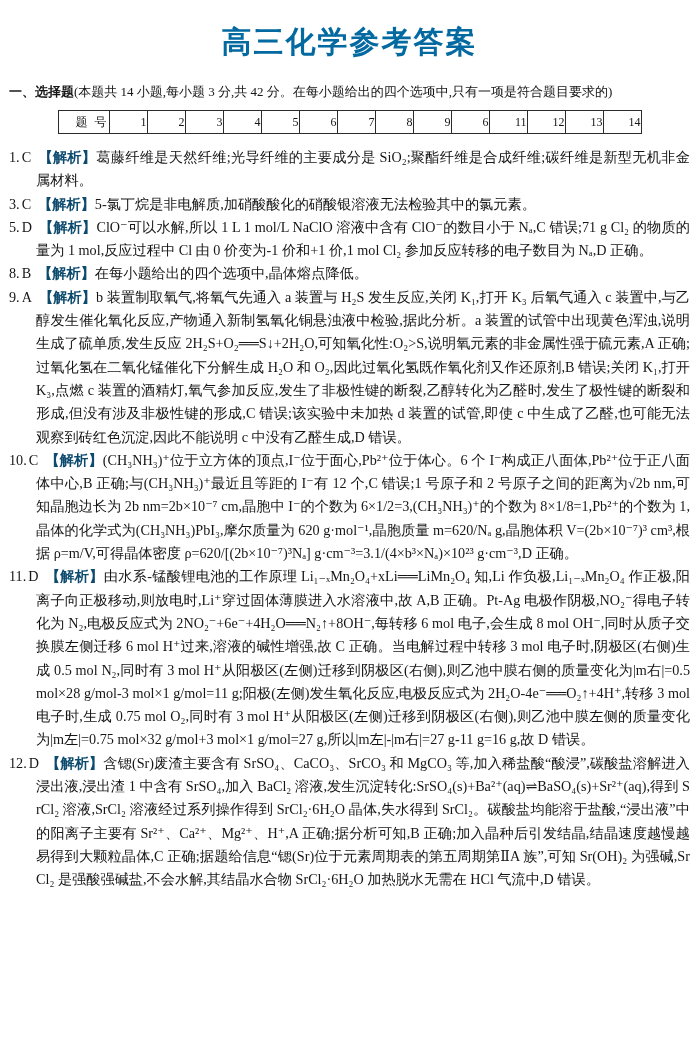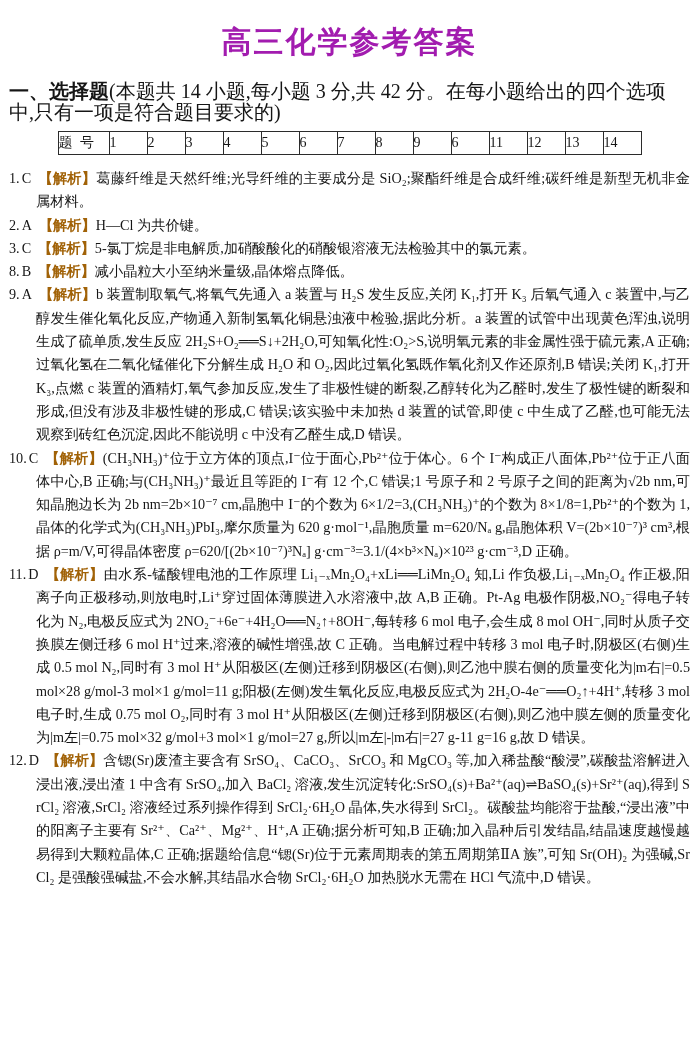--- a/index.html
+++ b/index.html
@@ -5,45 +5,45 @@
   html,body{margin:0;padding:0;background:#ffffff;}
   body{
     width:699px;height:1056px;overflow:hidden;
     color:#151515;
     font-family:"Liberation Serif","DejaVu Serif",serif;
   }
   .page{box-sizing:border-box;width:699px;height:1056px;padding:14px 9px 0 9px;}
   .title{
     text-align:center;margin:8px 0 18px 0;
     font-family:"Liberation Sans","DejaVu Sans",sans-serif;
-    font-weight:900;font-size:30px;letter-spacing:2px;color:#a21caf;
+    font-weight:900;font-size:30px;letter-spacing:2px;color:#0369a1;
   }
-  .section{margin:8px 0 8px 0;font-size:20px;line-height:21px;}
+  .section{margin:8px 0 8px 0;font-size:13px;line-height:21px;}
   .section .sec-label{
     font-family:"Liberation Sans","DejaVu Sans",sans-serif;
     font-weight:bold;
   }
   table.answers{border-collapse:collapse;margin:2px auto 12px auto;}
   table.answers td,table.answers th{
-    border:1px solid #2b2b2b;text-align:left;vertical-align:middle;
-    font-size:14px;font-weight:normal;padding:0;
+    border:1px solid #2b2b2b;text-align:right;vertical-align:middle;
+    font-size:12px;font-weight:normal;padding:0;
     width:37px;height:22px;
   }
   table.answers th.rowhdr{width:50px;letter-spacing:2px;}
   .items{margin:0;}
   .item{
     margin:0;padding-left:27px;text-indent:-27px;
     font-size:14.2px;line-height:23.3px;text-align:justify;
     word-break:break-all;
   }
   .item .num{margin-right:2px;}
   .item .ans{margin-right:7px;}
   .item .tag{
     font-family:Liberation Serif, serif;
-    font-weight:bold;color:#a16207;
+    font-weight:bold;color:#0c4a6e;
   }
 </style>
 </head>
 <body>
 
 <div class="page">
 
   <h1 class="title">高三化学参考答案</h1>
 
   <p class="section"><span class="sec-label">一、选择题</span><span>(本题共 14 小题,每小题 3 分,共 42 分。在每小题给出的四个选项中,只有一项是符合题目要求的)</span></p>
@@ -65,22 +65,22 @@
           <td>11</td>
           <td>12</td>
           <td>13</td>
           <td>14</td>
         </tr>
   </tbody>
     </table>
 
   <div class="items">
       <p class="item"><span class="num">1.</span><span class="ans">C</span><b class="tag">【解析】</b><span class="txt">葛藤纤维是天然纤维;光导纤维的主要成分是 SiO₂;聚酯纤维是合成纤维;碳纤维是新型无机非金属材料。</span></p>
-      <p class="item"><span class="num">2.</span><span class="ans">A</span><b class="tag">【解析】</b><span class="txt">H—Cl 为共价键。</span></p>
       <p class="item"><span class="num">3.</span><span class="ans">C</span><b class="tag">【解析】</b><span class="txt">5-氯丁烷是非电解质,加硝酸酸化的硝酸银溶液无法检验其中的氯元素。</span></p>
-      <p class="item"><span class="num">8.</span><span class="ans">B</span><b class="tag">【解析】</b><span class="txt">减小晶粒大小至纳米量级,晶体熔点降低。</span></p>
+      <p class="item"><span class="num">5.</span><span class="ans">D</span><b class="tag">【解析】</b><span class="txt">ClO⁻可以水解,所以 1 L 1 mol/L NaClO 溶液中含有 ClO⁻的数目小于 Nₐ,C 错误;71 g Cl₂ 的物质的量为 1 mol,反应过程中 Cl 由 0 价变为-1 价和+1 价,1 mol Cl₂ 参加反应转移的电子数目为 Nₐ,D 正确。</span></p>
+      <p class="item"><span class="num">8.</span><span class="ans">B</span><b class="tag">【解析】</b><span class="txt">在每小题给出的四个选项中,晶体熔点降低。</span></p>
       <p class="item"><span class="num">9.</span><span class="ans">A</span><b class="tag">【解析】</b><span class="txt">b 装置制取氧气,将氧气先通入 a 装置与 H₂S 发生反应,关闭 K₁,打开 K₃ 后氧气通入 c 装置中,与乙醇发生催化氧化反应,产物通入新制氢氧化铜悬浊液中检验,据此分析。a 装置的试管中出现黄色浑浊,说明生成了硫单质,发生反应 2H₂S+O₂══S↓+2H₂O,可知氧化性:O₂&gt;S,说明氧元素的非金属性强于硫元素,A 正确;过氧化氢在二氧化锰催化下分解生成 H₂O 和 O₂,因此过氧化氢既作氧化剂又作还原剂,B 错误;关闭 K₁,打开 K₃,点燃 c 装置的酒精灯,氧气参加反应,发生了非极性键的断裂,乙醇转化为乙醛时,发生了极性键的断裂和形成,但没有涉及非极性键的形成,C 错误;该实验中未加热 d 装置的试管,即使 c 中生成了乙醛,也可能无法观察到砖红色沉淀,因此不能说明 c 中没有乙醛生成,D 错误。</span></p>
       <p class="item"><span class="num">10.</span><span class="ans">C</span><b class="tag">【解析】</b><span class="txt">(CH₃NH₃)⁺位于立方体的顶点,I⁻位于面心,Pb²⁺位于体心。6 个 I⁻构成正八面体,Pb²⁺位于正八面体中心,B 正确;与(CH₃NH₃)⁺最近且等距的 I⁻有 12 个,C 错误;1 号原子和 2 号原子之间的距离为√2b nm,可知晶胞边长为 2b nm=2b×10⁻⁷ cm,晶胞中 I⁻的个数为 6×1/2=3,(CH₃NH₃)⁺的个数为 8×1/8=1,Pb²⁺的个数为 1,晶体的化学式为(CH₃NH₃)PbI₃,摩尔质量为 620 g·mol⁻¹,晶胞质量 m=620/Nₐ g,晶胞体积 V=(2b×10⁻⁷)³ cm³,根据 ρ=m/V,可得晶体密度 ρ=620/[(2b×10⁻⁷)³Nₐ] g·cm⁻³=3.1/(4×b³×Nₐ)×10²³ g·cm⁻³,D 正确。</span></p>
       <p class="item"><span class="num">11.</span><span class="ans">D</span><b class="tag">【解析】</b><span class="txt">由水系-锰酸锂电池的工作原理 Li₁₋ₓMn₂O₄+xLi══LiMn₂O₄ 知,Li 作负极,Li₁₋ₓMn₂O₄ 作正极,阳离子向正极移动,则放电时,Li⁺穿过固体薄膜进入水溶液中,故 A,B 正确。Pt-Ag 电极作阴极,NO₂⁻得电子转化为 N₂,电极反应式为 2NO₂⁻+6e⁻+4H₂O══N₂↑+8OH⁻,每转移 6 mol 电子,会生成 8 mol OH⁻,同时从质子交换膜左侧迁移 6 mol H⁺过来,溶液的碱性增强,故 C 正确。当电解过程中转移 3 mol 电子时,阴极区(右侧)生成 0.5 mol N₂,同时有 3 mol H⁺从阳极区(左侧)迁移到阴极区(右侧),则乙池中膜右侧的质量变化为|m右|=0.5 mol×28 g/mol-3 mol×1 g/mol=11 g;阳极(左侧)发生氧化反应,电极反应式为 2H₂O-4e⁻══O₂↑+4H⁺,转移 3 mol 电子时,生成 0.75 mol O₂,同时有 3 mol H⁺从阳极区(左侧)迁移到阴极区(右侧),则乙池中膜左侧的质量变化为|m左|=0.75 mol×32 g/mol+3 mol×1 g/mol=27 g,所以|m左|-|m右|=27 g-11 g=16 g,故 D 错误。</span></p>
       <p class="item"><span class="num">12.</span><span class="ans">D</span><b class="tag">【解析】</b><span class="txt">含锶(Sr)废渣主要含有 SrSO₄、CaCO₃、SrCO₃ 和 MgCO₃ 等,加入稀盐酸“酸浸”,碳酸盐溶解进入浸出液,浸出渣 1 中含有 SrSO₄,加入 BaCl₂ 溶液,发生沉淀转化:SrSO₄(s)+Ba²⁺(aq)⇌BaSO₄(s)+Sr²⁺(aq),得到 SrCl₂ 溶液,SrCl₂ 溶液经过系列操作得到 SrCl₂·6H₂O 晶体,失水得到 SrCl₂。碳酸盐均能溶于盐酸,“浸出液”中的阳离子主要有 Sr²⁺、Ca²⁺、Mg²⁺、H⁺,A 正确;据分析可知,B 正确;加入晶种后引发结晶,结晶速度越慢越易得到大颗粒晶体,C 正确;据题给信息“锶(Sr)位于元素周期表的第五周期第ⅡA 族”,可知 Sr(OH)₂ 为强碱,SrCl₂ 是强酸强碱盐,不会水解,其结晶水合物 SrCl₂·6H₂O 加热脱水无需在 HCl 气流中,D 错误。</span></p>
     </div>
 
 </div>
 
 </body></html>

